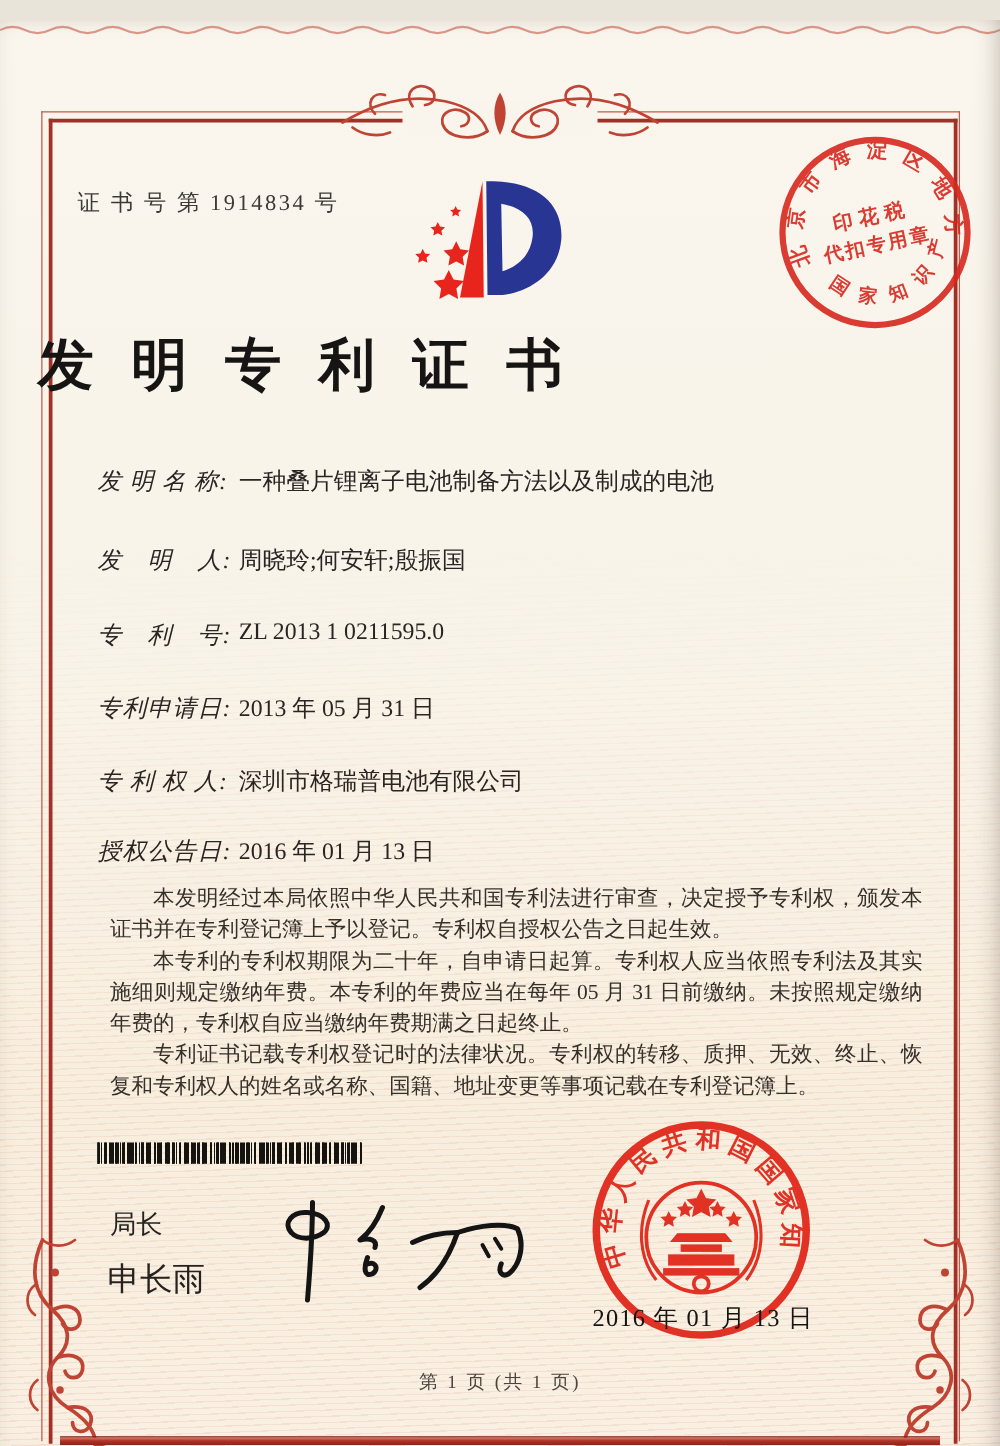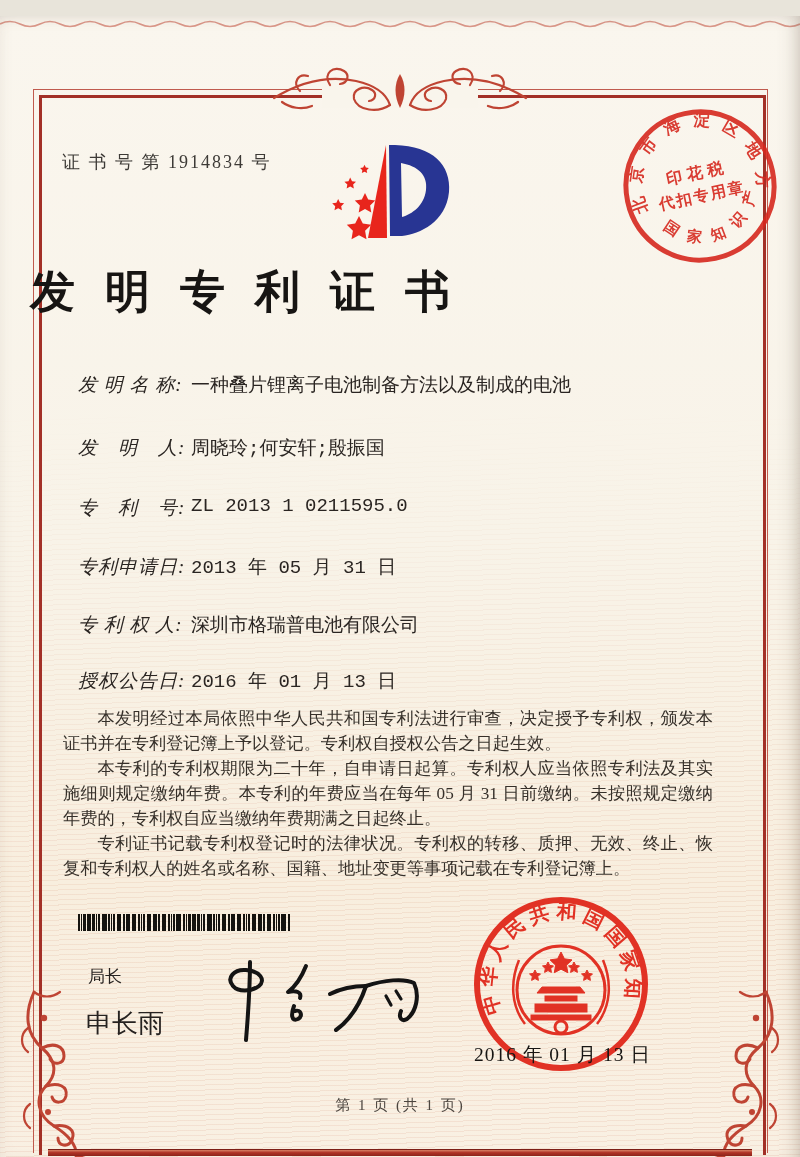--- a/index.html
+++ b/index.html
@@ -25,31 +25,31 @@
     background:linear-gradient(180deg,#d98265 0%,#b03226 45%,#8e241b 100%);
     border-top:1px solid #7d1f17;}
   .flourish{position:absolute;pointer-events:none;}
   .cert-no{position:absolute;left:62px;top:134px;font-size:18px;letter-spacing:2px;color:#3d3a36;}
   .logo{position:absolute;left:318px;top:116px;}
   .stamp{position:absolute;left:616px;top:86px;transform:rotate(-12deg);}
   .title{position:absolute;left:0;right:0;top:246px;
     font-size:45px;font-weight:600;letter-spacing:30px;text-indent:30px;color:#171513;}
   .field-row{position:absolute;left:78px;display:flex;font-size:19px;color:#2a2522;}
   .field-label{min-width:113px;white-space:pre;letter-spacing:1px;font-style:italic;}
-  .field-value{white-space:pre;font-family:Liberation Mono, monospace;}
+  .field-value{white-space:pre;}
   .row1{top:356px}.row2{top:419px}.row3{top:479px}.row4{top:538px}.row5{top:596px}.row6{top:652px}
-  .body-text{position:absolute;left:63px;top:690px;width:650px;font-size:17.2px;line-height:25px;
+  .body-text{position:absolute;left:88px;top:690px;width:650px;font-size:17.2px;line-height:25px;
     text-align:justify;color:#36302a;}
   .body-text p{margin:0;text-indent:2em;}
   .barcode{position:absolute;left:78px;top:898px;width:213px;height:17px;
     background:
       repeating-linear-gradient(90deg,#15130f 0 2px,transparent 2px 5px),
       repeating-linear-gradient(90deg,#15130f 0 1px,transparent 1px 7px),
       repeating-linear-gradient(90deg,#15130f 0 1px,transparent 1px 3px);}
-  .issuer-title{position:absolute;left:88px;top:949px;font-size:17px;color:#262220;font-family:"Liberation Sans","DejaVu Sans",sans-serif;}
+  .issuer-title{position:absolute;left:88px;top:949px;font-size:21px;color:#262220;font-family:"Liberation Sans","DejaVu Sans",sans-serif;}
   .issuer-name{position:absolute;left:86px;top:990px;font-size:26px;color:#262220;font-family:"Liberation Sans","DejaVu Sans",sans-serif;}
   .signature{position:absolute;left:190px;top:920px;}
   .seal{position:absolute;left:471px;top:878px;}
   .seal-date{position:absolute;left:474px;top:1025px;font-size:19.5px;color:#171513;letter-spacing:1px;z-index:30;}
   .footer{position:absolute;left:0;right:0;top:1080px;text-align:center;font-size:15px;
     letter-spacing:2px;color:#4c453f;}
 </style>
 </head>
 <body>
 

